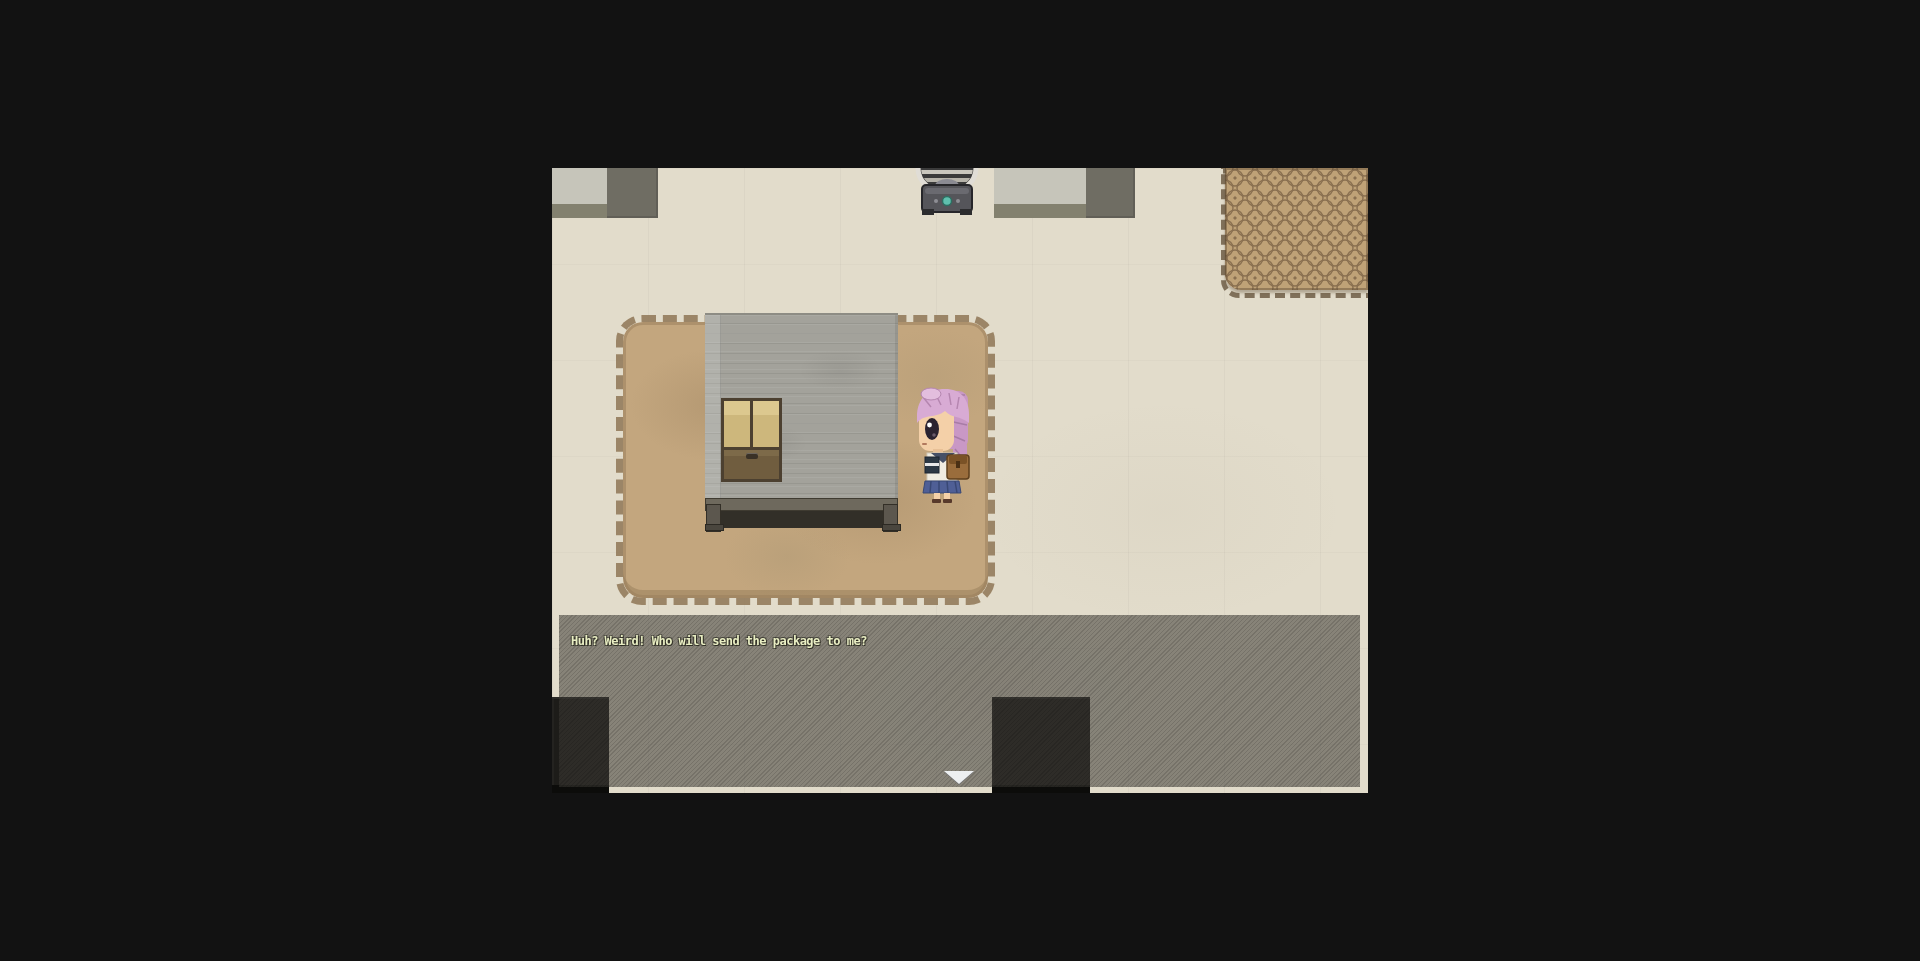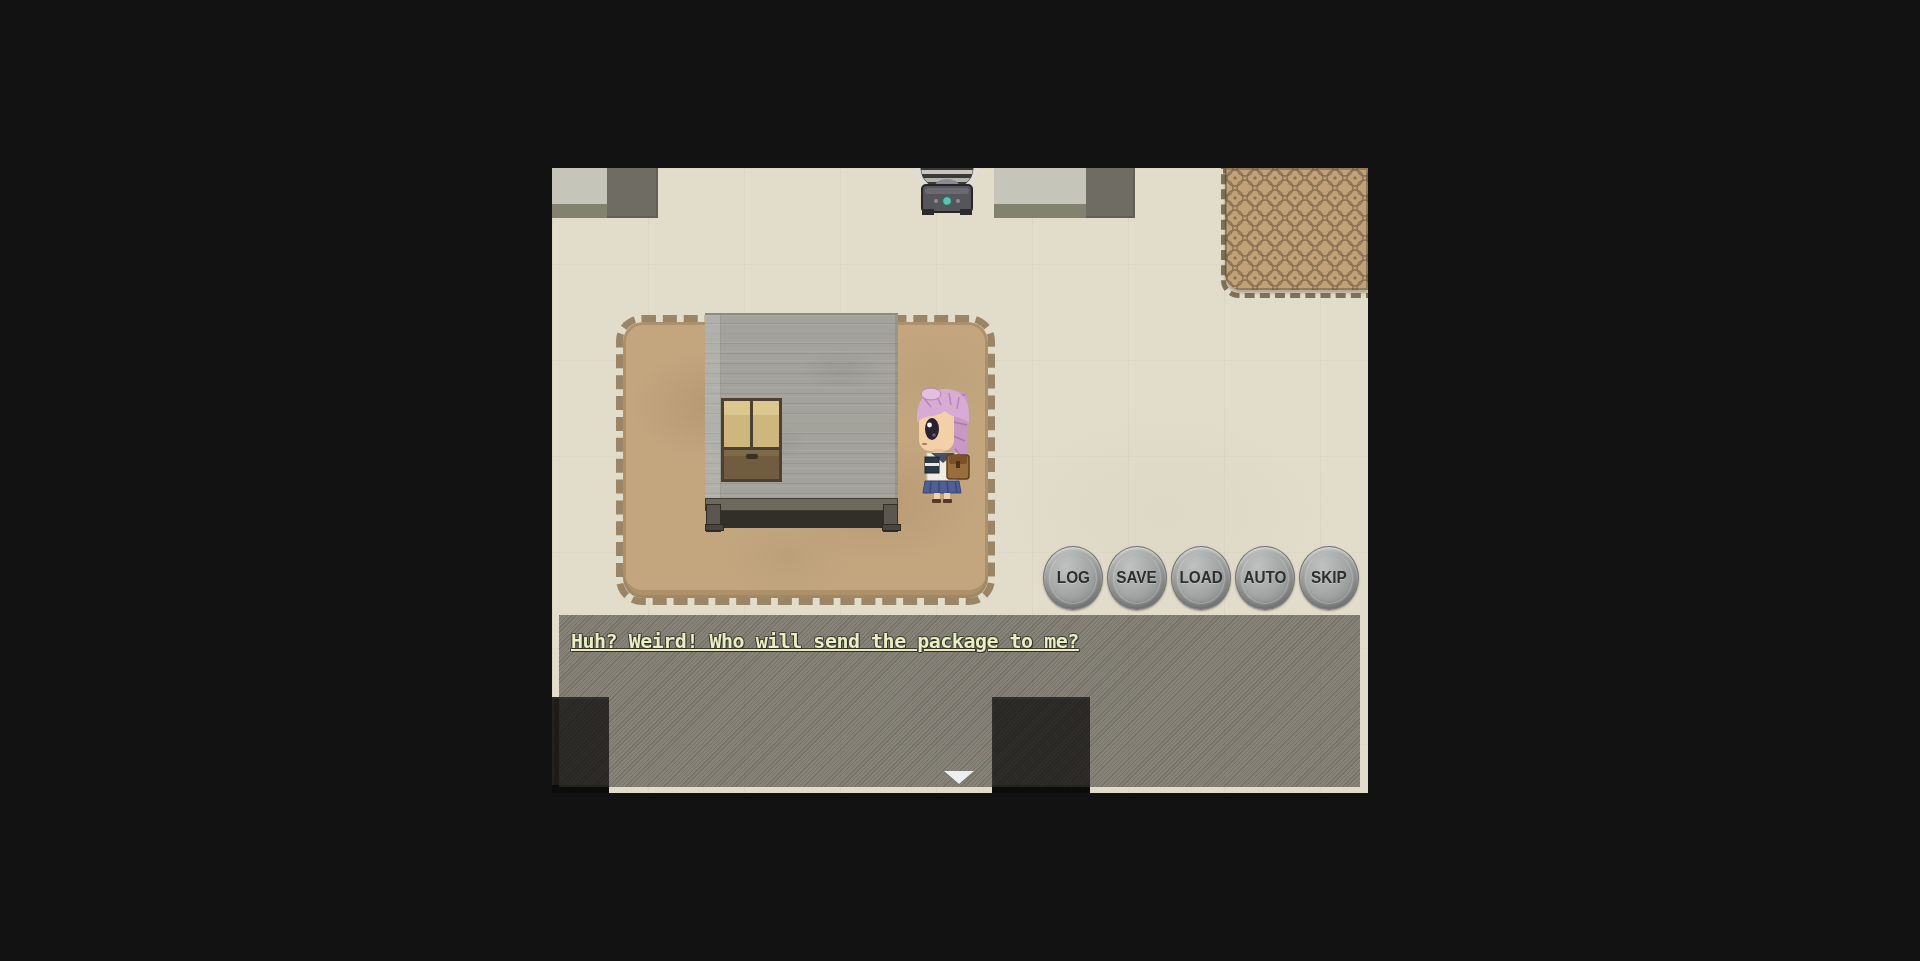--- a/index.html
+++ b/index.html
@@ -129,25 +129,24 @@
   
   .dialogue-box{
     position:absolute; left:7px; top:447px; width:801px; height:172px;
     background-color:rgba(60,58,52,0.55);
     background-image:repeating-linear-gradient(135deg, rgba(0,0,0,0.13) 0 1px, transparent 1px 3px);
     cursor:pointer;
   }
   .dialogue-text{
     position:absolute; left:12px; top:16px;
     font-family:"DejaVu Sans Mono", monospace; font-weight:bold;
-    font-size:20px; line-height:20px; letter-spacing:-0.5px; color:#e9eec3;
+    font-size:12px; line-height:20px; letter-spacing:-0.5px; color:#e9eec3;
     text-shadow: 1px 1px 0 rgba(42,42,32,0.9), -1px 1px 0 rgba(42,42,32,0.55),
                  1px -1px 0 rgba(42,42,32,0.55), -1px -1px 0 rgba(42,42,32,0.55);
     white-space:pre;
-    text-decoration:underline;
   }
   .continue-arrow{
     position:absolute; left:385px; top:156px; width:0; height:0;
     border-left:15px solid transparent; border-right:15px solid transparent;
     border-top:13px solid #edeff0;
     filter: drop-shadow(0 1px 0 #6f6f6f);
   }
 </style>
 </head>
 <body>
@@ -260,36 +259,19 @@
 
     <polygon points="8,94 42,94 44,106 6,106" fill="#4f5f96" stroke="#394875" stroke-width="1"></polygon>
     <path d="M14 94 L13 106 M22 94 L22 106 M30 94 L31 106 M38 94 L40 106" stroke="#394875" stroke-width="1.5"></path>
 
     <rect x="17" y="106" width="6" height="7" fill="#f4d0a8"></rect>
     <rect x="27" y="106" width="6" height="7" fill="#f4d0a8"></rect>
     <rect x="15" y="112" width="9" height="4" rx="1" fill="#57392b"></rect>
     <rect x="26" y="112" width="9" height="4" rx="1" fill="#57392b"></rect>
   </svg>
 
-  <div class="menu-buttons">
-    <div class="menu-btn">
-        <span>LOG</span>
-      </div>
-    <div class="menu-btn">
-        <span>SAVE</span>
-      </div>
-    <div class="menu-btn">
-        <span>LOAD</span>
-      </div>
-    <div class="menu-btn">
-        <span>AUTO</span>
-      </div>
-    <div class="menu-btn">
-        <span>SKIP</span>
-      </div>
-  </div>
 
   <div class="dialogue-box">
     <div class="dialogue-text">Huh? Weird! Who will send the package to me?</div>
     <div class="continue-arrow"></div>
   </div>
 
 </div>
 
 </body></html>

